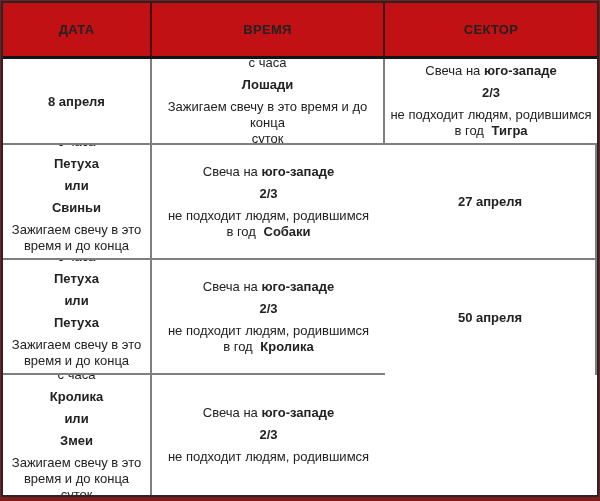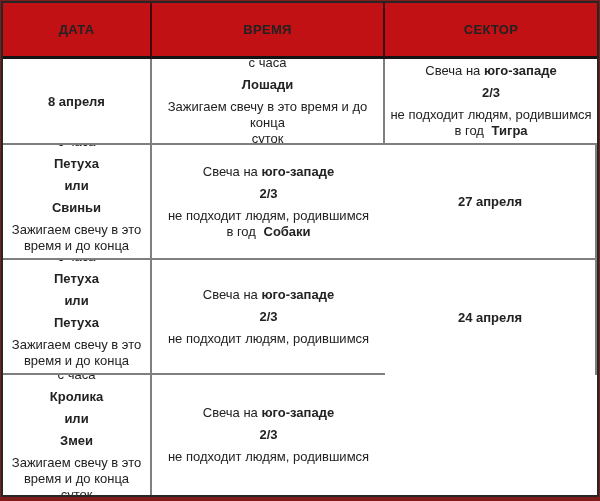--- a/index.html
+++ b/index.html
@@ -139,25 +139,29 @@
       </div>
     </div>
     <div class="cell rbody sectorcell">
       <div class="para">
         <span>Свеча на</span>
         <span class="b">юго-западе</span>
       </div>
       <div class="para b">2/3</div>
       <div class="para">
         <div class="ln">не подходит людям, родившимся</div>
+        <div class="ln">
+          <span>в год</span>
+          <span class="b yearword">Кролика</span>
+        </div>
       </div>
     </div>
 
     <div class="cell col1 rlast">
-      <span class="date">24 апреля</span>
+      <span class="date">50 апреля</span>
     </div>
     <div class="cell col2 rlast timecell">
       <div class="para">с часа</div>
       <div class="para b">Кролика</div>
       <div class="para b">или</div>
       <div class="para b">Змеи</div>
       <div class="para">
         <div class="ln">Зажигаем свечу в это время и до конца</div>
         <div class="ln">суток</div>
       </div>

